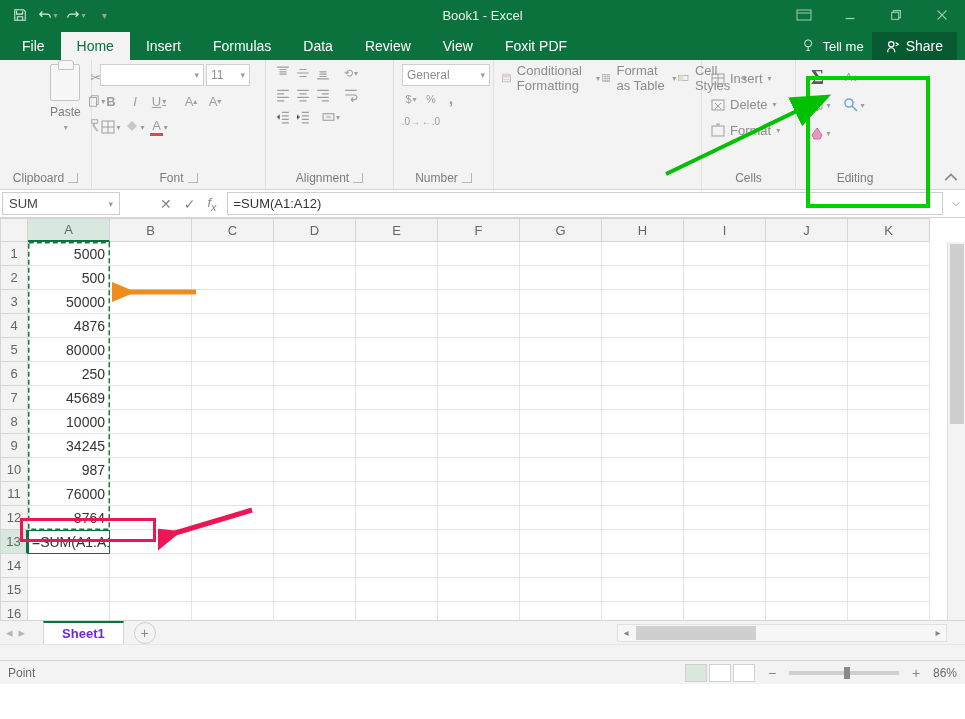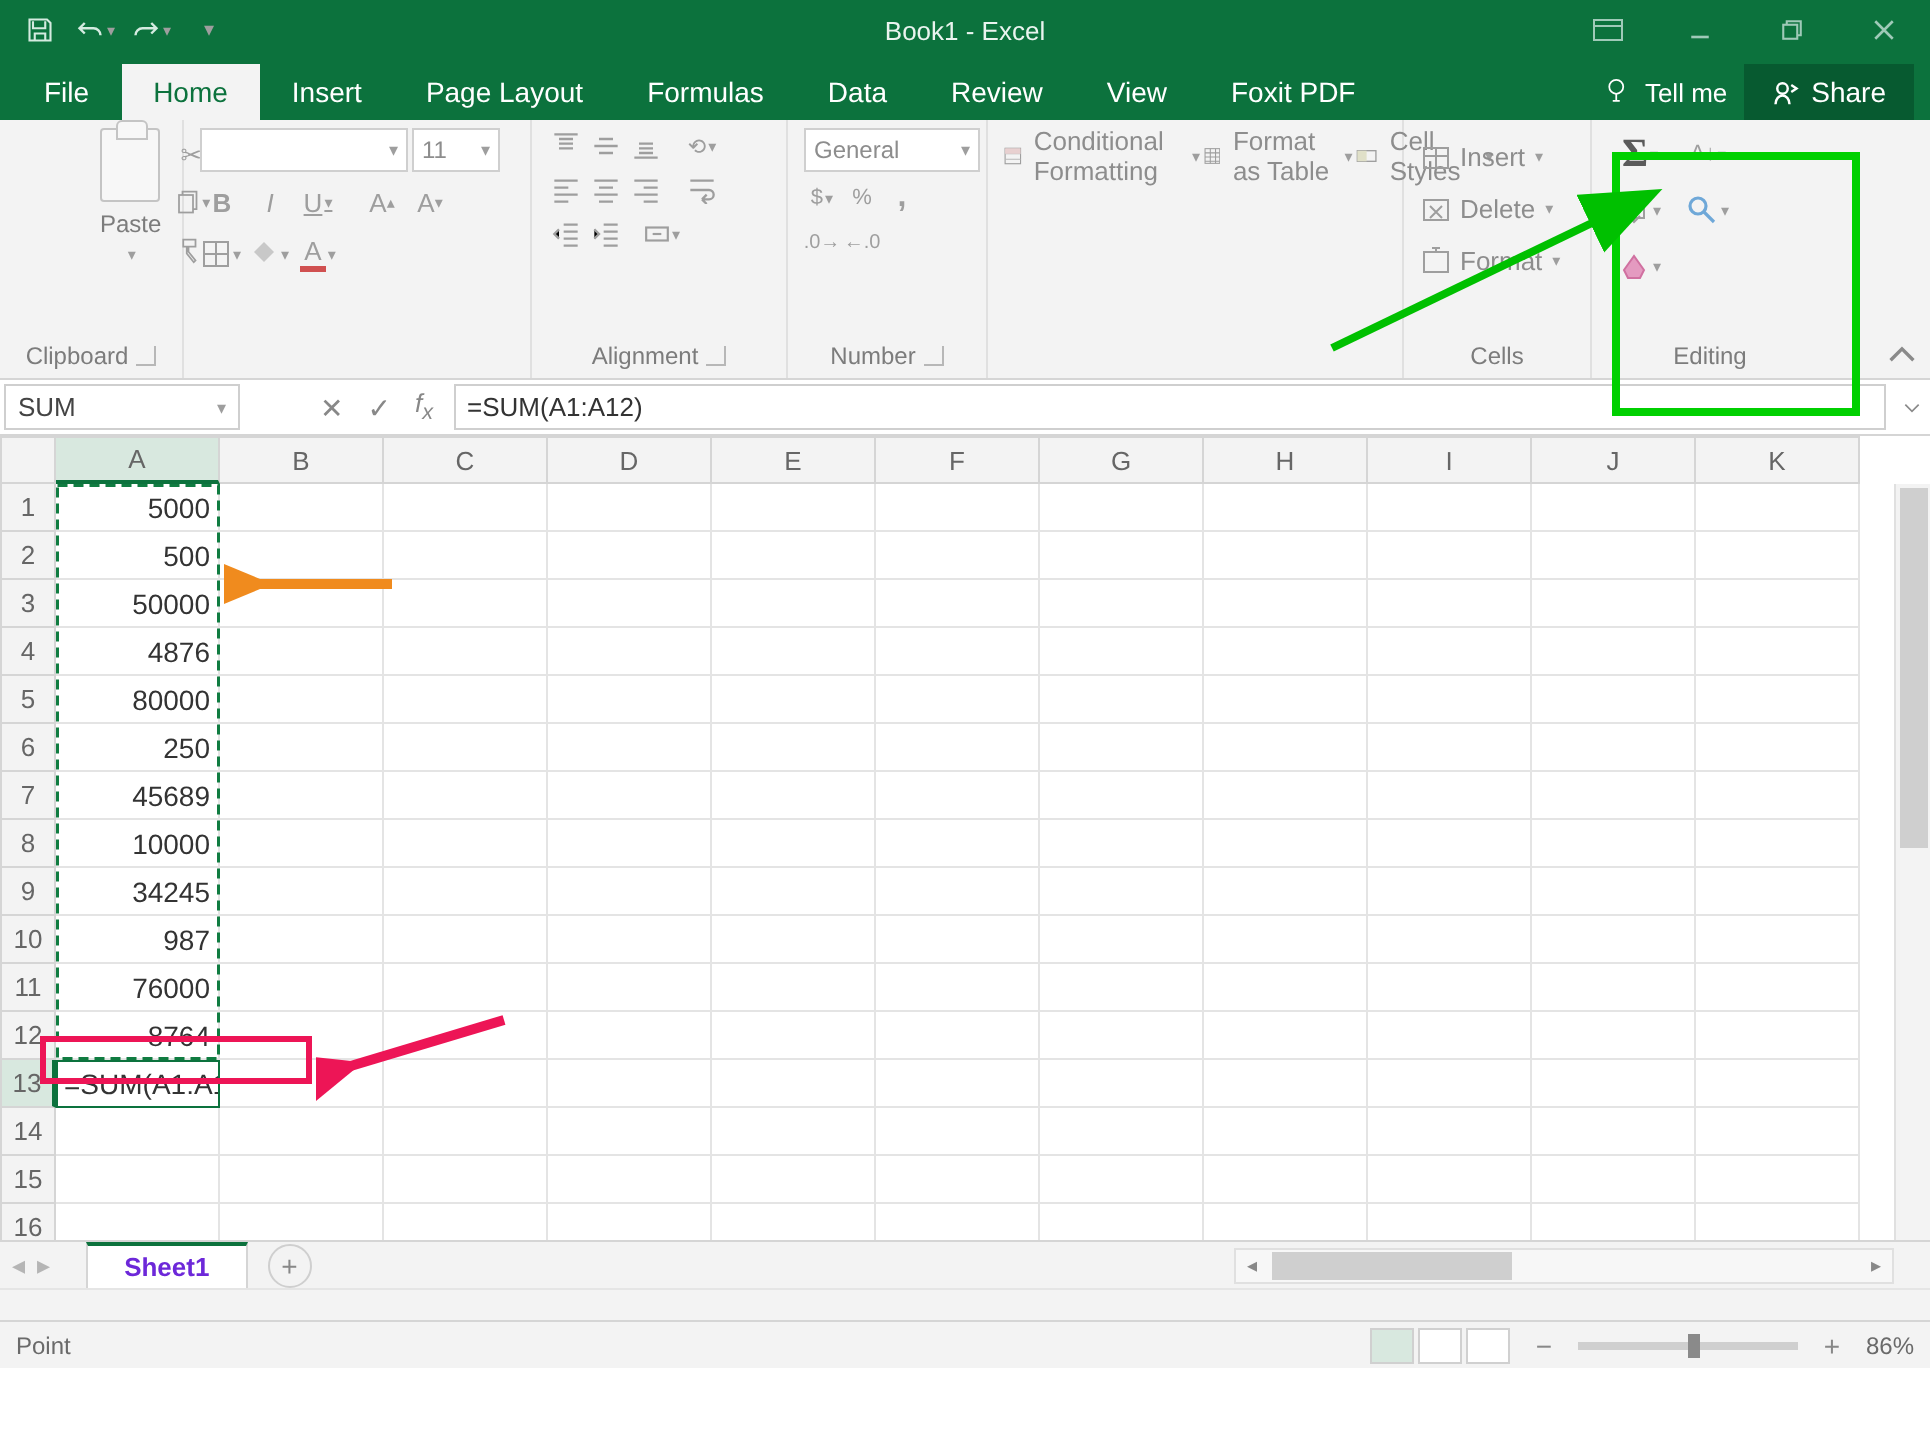--- a/index.html
+++ b/index.html
@@ -158,21 +158,20 @@
           <path d="M3 3l10 10M13 3L3 13" stroke-width="1.5"></path>
         </svg>
     </div>
   </div>
 </div>
 
 <div class="tabs">
   <div class="tab file">File</div>
   <div class="tab active">Home</div>
   <div class="tab">Insert</div>
-  <div class="tab">Page Layout</div>
   <div class="tab">Formulas</div>
   <div class="tab">Data</div>
   <div class="tab">Review</div>
   <div class="tab">View</div>
   <div class="tab">Foxit PDF</div>
   <div class="tabs-right">
     <div class="tellme">
       <svg viewBox="0 0 16 16" width="14" height="14" fill="none" stroke="#fff">
           <circle cx="7" cy="5" r="4"></circle>
           <path d="M7 9v4M5 13h4"></path>
@@ -257,20 +256,24 @@
               <path d="M7 1l5 5-5 5-5-5z"></path>
             </svg>
             <span class="caret">▾</span>
           </div>
         <div class="ico-btn">
             <span style="border-bottom:3px solid #d05050;padding:0 2px">A</span>
             <span class="caret">▾</span>
           </div>
       </div>
     </div>
+    <div class="group-label">
+        <span>Font</span>
+        <span class="dlaunch"></span>
+      </div>
   </div>
 
   <div class="group" style="width:128px">
     <div class="group-body" style="flex-direction:column;gap:4px">
       <div class="row">
         <div class="ico-btn sm">
             <svg class="icon" viewBox="0 0 12 12" stroke="#9e9e9e">
               <path d="M1 1h10M3 3h6M3 5h6M3 7h6"></path>
             </svg>
           </div>

